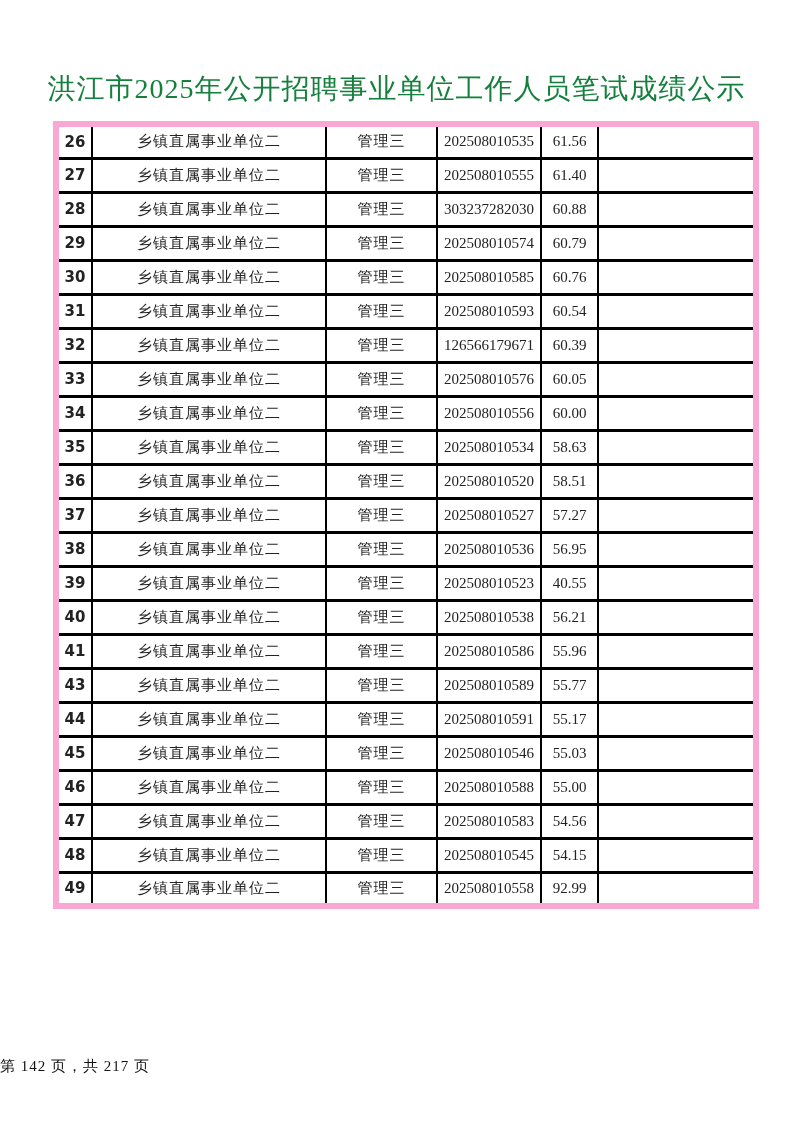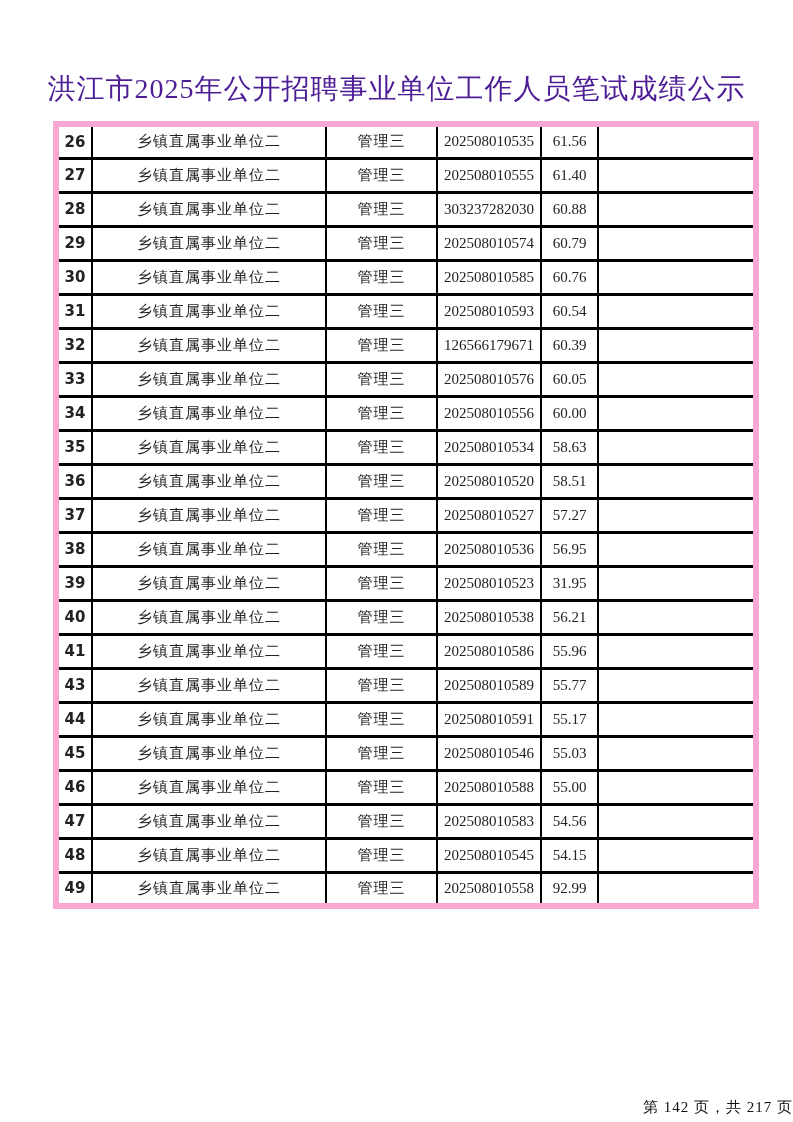--- a/index.html
+++ b/index.html
@@ -15,21 +15,21 @@
   .page-title {
     position: absolute;
     top: 70px;
     left: 0;
     width: 100%;
     text-align: center;
     font-family: "Liberation Serif", "DejaVu Serif", serif;
     font-weight: 400;
     font-size: 28px;
     letter-spacing: 1px;
-    color: #4c1d95;
+    color: #15803d;
   }
   table.score-table {
     position: absolute;
     left: 53px;
     top: 121px;
     width: 700px;
     border-collapse: collapse;
     table-layout: fixed;
     border: 6px solid #f9a8d4;
   }
@@ -57,24 +57,24 @@
     font-family: "Liberation Serif", "DejaVu Serif", serif;
     letter-spacing: 1px;
     margin-top: 16px;
   }
   td.cell-ticket, td.cell-score {
     font-family: "Liberation Serif", "DejaVu Serif", serif;
     color: #222;
   }
   .page-footer {
     position: absolute;
-    top: 1098px;
+    top: 1057px;
     left: 0;
     width: 100%;
-    text-align: right;
+    text-align: left;
     font-family: "Liberation Serif", "DejaVu Serif", serif;
     font-size: 15px;
     letter-spacing: 1px;
     color: #111;
   }
 </style>
 </head>
 <body>
 
 <div class="page-title">洪江市2025年公开招聘事业单位工作人员笔试成绩公示</div>
@@ -191,21 +191,21 @@
         <td class="cell-post">管理三</td>
         <td class="cell-ticket">202508010536</td>
         <td class="cell-score">56.95</td>
         <td class="cell-remark"></td>
       </tr>
       <tr>
         <td class="cell-no">39</td>
         <td class="cell-unit">乡镇直属事业单位二</td>
         <td class="cell-post">管理三</td>
         <td class="cell-ticket">202508010523</td>
-        <td class="cell-score">31.95</td>
+        <td class="cell-score">40.55</td>
         <td class="cell-remark"></td>
       </tr>
       <tr>
         <td class="cell-no">40</td>
         <td class="cell-unit">乡镇直属事业单位二</td>
         <td class="cell-post">管理三</td>
         <td class="cell-ticket">202508010538</td>
         <td class="cell-score">56.21</td>
         <td class="cell-remark"></td>
       </tr>

